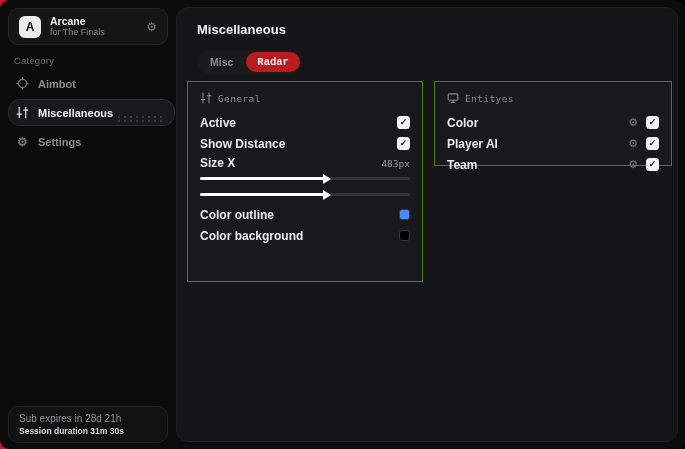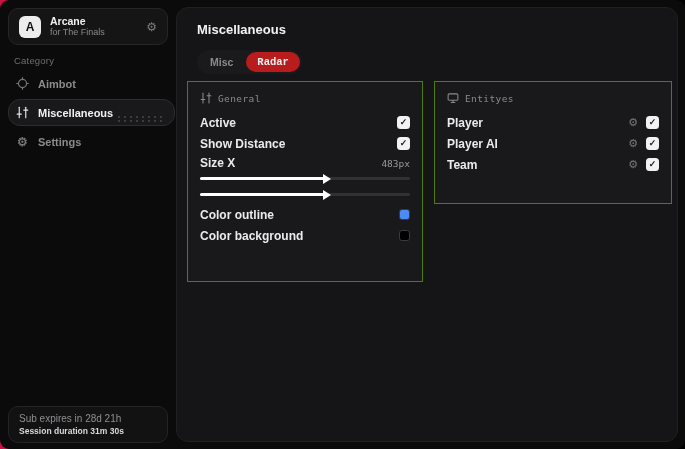--- a/index.html
+++ b/index.html
@@ -66,21 +66,21 @@
     background:#1a1a1c; border-radius:12px; padding:2px;
   }
   .tab {
     font-size:10.5px; font-weight:600; color:#8b8b8e; padding:4px 11px; border-radius:10px; cursor:pointer;
   }
   .tab.active { background:#b91c1c; color:#f0f0f0;font-family:Liberation Mono, monospace; }
   .card {
     position:absolute; background:#19191b; border:1px solid #4d7c0f; border-radius:0; padding:10px 12px;
   }
   .card-general { left:10px; top:73px; width:236px; height:201px; }
-  .card-entities { left:257px; top:73px; width:238px; height:123px; }
+  .card-entities { left:257px; top:73px; width:238px; height:85px; }
   .card-header { display:flex; align-items:center; gap:6px; margin-bottom:8px; color:#8b8b8e; }
   .card-header .hicon { width:12px; height:12px; color:#8b8b8e; display:flex; align-items:center; }
   .card-title { font-family:"DejaVu Sans Mono", monospace; font-size:9.5px; letter-spacing:.4px; }
   .row { display:flex; align-items:center; justify-content:space-between; height:21px; }
   .row-label { font-size:12px; font-weight:600; color:#ebebeb; }
   .row-value { font-family:"DejaVu Sans Mono", monospace; font-size:9.5px; color:#9a9a9d; }
   .checkbox {
     width:13px; height:13px; border-radius:3.5px; background:#f2f2f2; cursor:pointer;
     display:flex; align-items:center; justify-content:center; flex:0 0 auto;
   }
@@ -220,21 +220,21 @@
           <svg width="12" height="12" viewBox="0 0 16 16" fill="none" stroke="currentColor" stroke-width="1.4" stroke-linecap="round">
             <rect x="1.5" y="2.5" width="13" height="8.5" rx="1.5"></rect>
               <line x1="5.5" y1="14" x2="10.5" y2="14"></line>
               <line x1="8" y1="11" x2="8" y2="14"></line>
           </svg>
         </span>
         <span class="card-title">Entityes</span>
       </div>
 
       <div class="row">
-        <span class="row-label">Player</span>
+        <span class="row-label">Color</span>
         <span class="erow-right">
           <span class="row-gear">⚙</span>
           <span class="checkbox"></span>
         </span>
       </div>
       <div class="row">
         <span class="row-label">Player AI</span>
         <span class="erow-right">
           <span class="row-gear">⚙</span>
           <span class="checkbox"></span>

